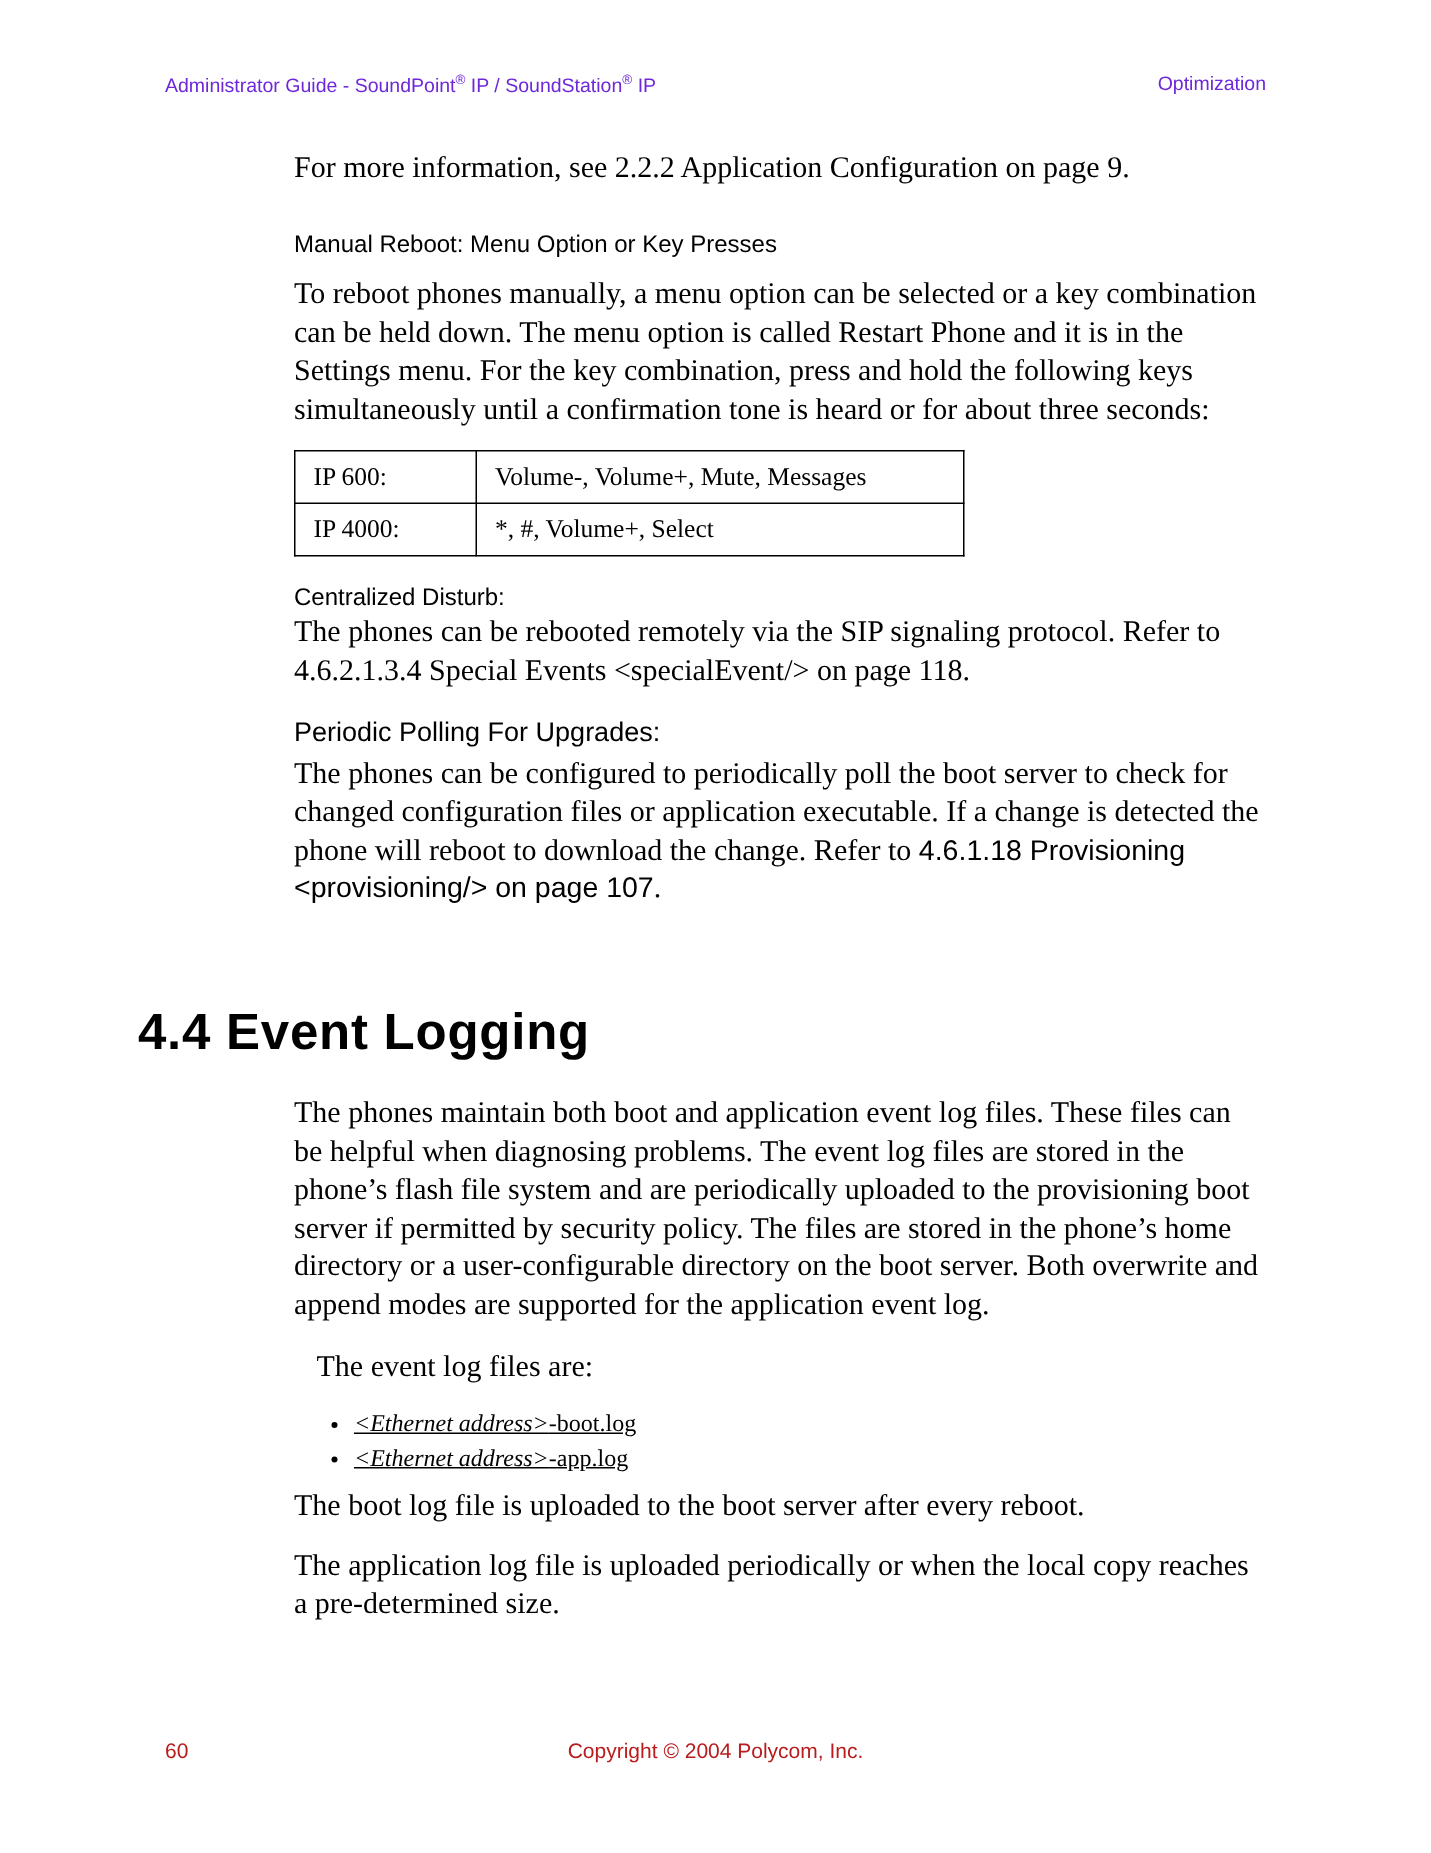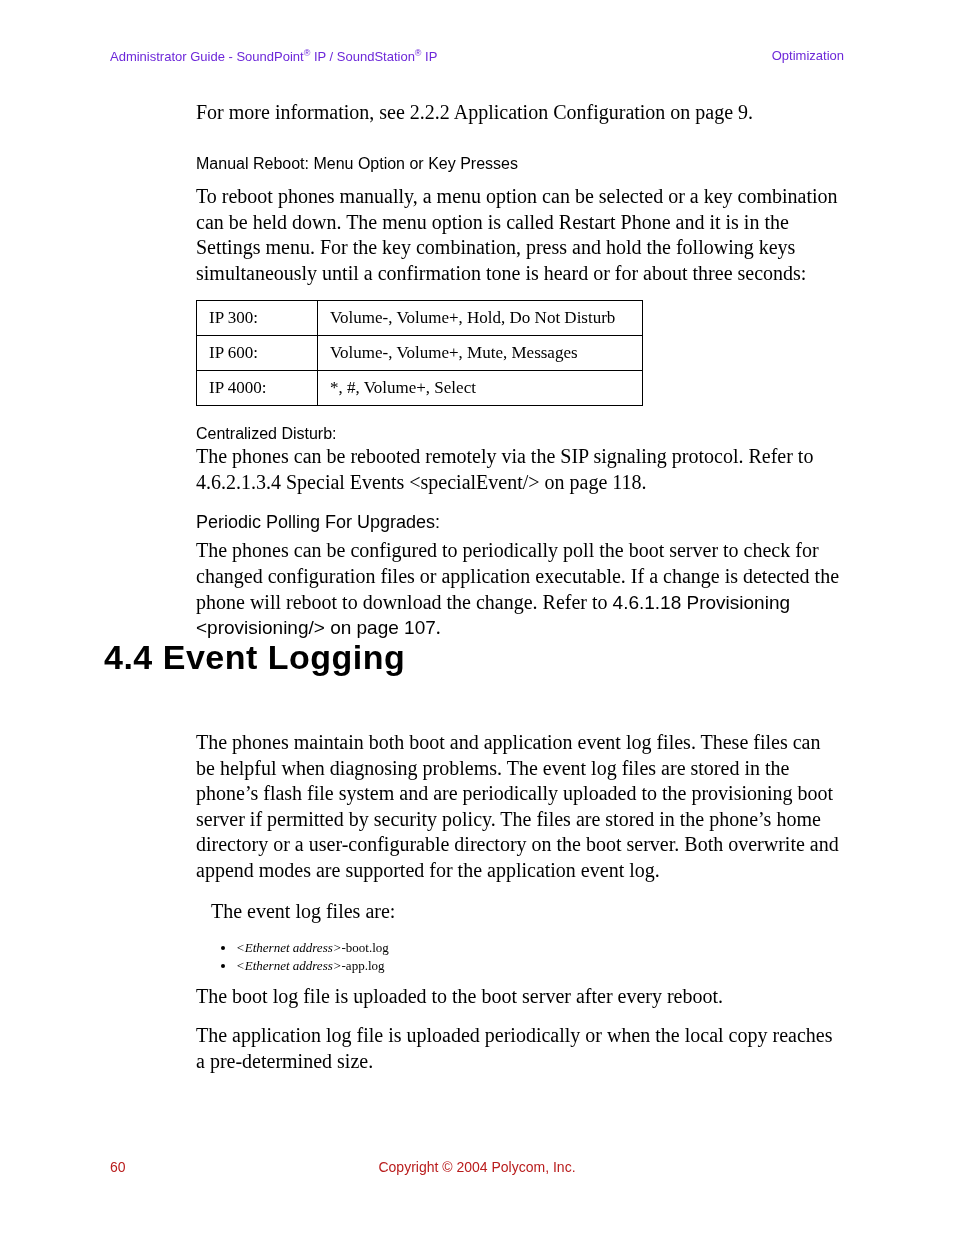--- a/index.html
+++ b/index.html
@@ -76,22 +76,23 @@
     font-family: Arial, "Helvetica Neue", sans-serif;
     font-weight: 900;
     font-size: 34px;
     letter-spacing: 0.5px;
   }
   ul.loglist {
     margin: 2px 0 8px 0;
     padding-left: 40px;
   }
   ul.loglist li {
-    font-size: 13px;
+    font-size: 16px;
     line-height: 1.4;
+    text-decoration: underline;
   }
   ul.loglist li em { font-style: italic; }
   .footer {
     position: absolute;
     bottom: 60px;
     left: 110px;
     right: 110px;
     font-family: "Helvetica Neue", Arial, sans-serif;
     font-size: 14px;
     text-align: center;
@@ -117,24 +118,20 @@
 
   <div class="content">
 
     <p>For more information, see 2.2.2 Application Configuration on page 9.</p>
 
     <div class="subhead">Manual Reboot: Menu Option or Key Presses</div>
     <p>To reboot phones manually, a menu option can be selected or a key combination can be held down. The menu option is called Restart Phone and it is in the Settings menu. For the key combination, press and hold the following keys simultaneously until a confirmation tone is heard or for about three seconds:</p>
 
     <table class="key-presses">
       <tbody>
-          <tr>
-        <td class="col1">IP 300:</td>
-        <td class="col2">Volume-, Volume+, Hold, Do Not Disturb</td>
-      </tr>
       <tr>
         <td class="col1">IP 600:</td>
         <td class="col2">Volume-, Volume+, Mute, Messages</td>
       </tr>
       <tr>
         <td class="col1">IP 4000:</td>
         <td class="col2">*, #, Volume+, Select</td>
       </tr>
     </tbody>
       </table>
@@ -142,21 +139,21 @@
     <div class="subhead nogap">Centralized Disturb:</div>
     <p>The phones can be rebooted remotely via the SIP signaling protocol. Refer to 4.6.2.1.3.4 Special Events &lt;specialEvent/&gt; on page 118.</p>
 
     <div class="subhead2">Periodic Polling For Upgrades:</div>
     <p>
       <span>The phones can be configured to periodically poll the boot server to check for changed configuration files or application executable. If a change is detected the phone will reboot to download the change.  Refer to </span><span class="mixed-sans">4.6.1.18 Provisioning &lt;provisioning/&gt; on page 107</span><span>.</span>
     </p>
 
   </div>
 
-  <div class="section-heading" style="top:638px;margin-left:12px;">4.4  Event Logging</div>
+  <div class="section-heading" style="top:669px;">4.4  Event Logging</div>
 
   <div class="content" style="top:730px;">
     <p>The phones maintain both boot and application event log files.  These files can be helpful when diagnosing problems.  The event log files are stored in the phone’s flash file system and are periodically uploaded to the provisioning boot server if permitted by security policy.  The files are stored in the phone’s home directory or a user-configurable directory on the boot server.  Both overwrite and append modes are supported for the application event log.</p>
     <p class="tight">The event log files are:</p>
     <ul class="loglist">
       <li><em>&lt;Ethernet address&gt;</em><span>-boot.log</span></li>
       <li><em>&lt;Ethernet address&gt;</em><span>-app.log</span></li>
     </ul>
     <p>The boot log file is uploaded to the boot server after every reboot.</p>
     <p>The application log file is uploaded periodically or when the local copy reaches a pre-determined size.</p>

